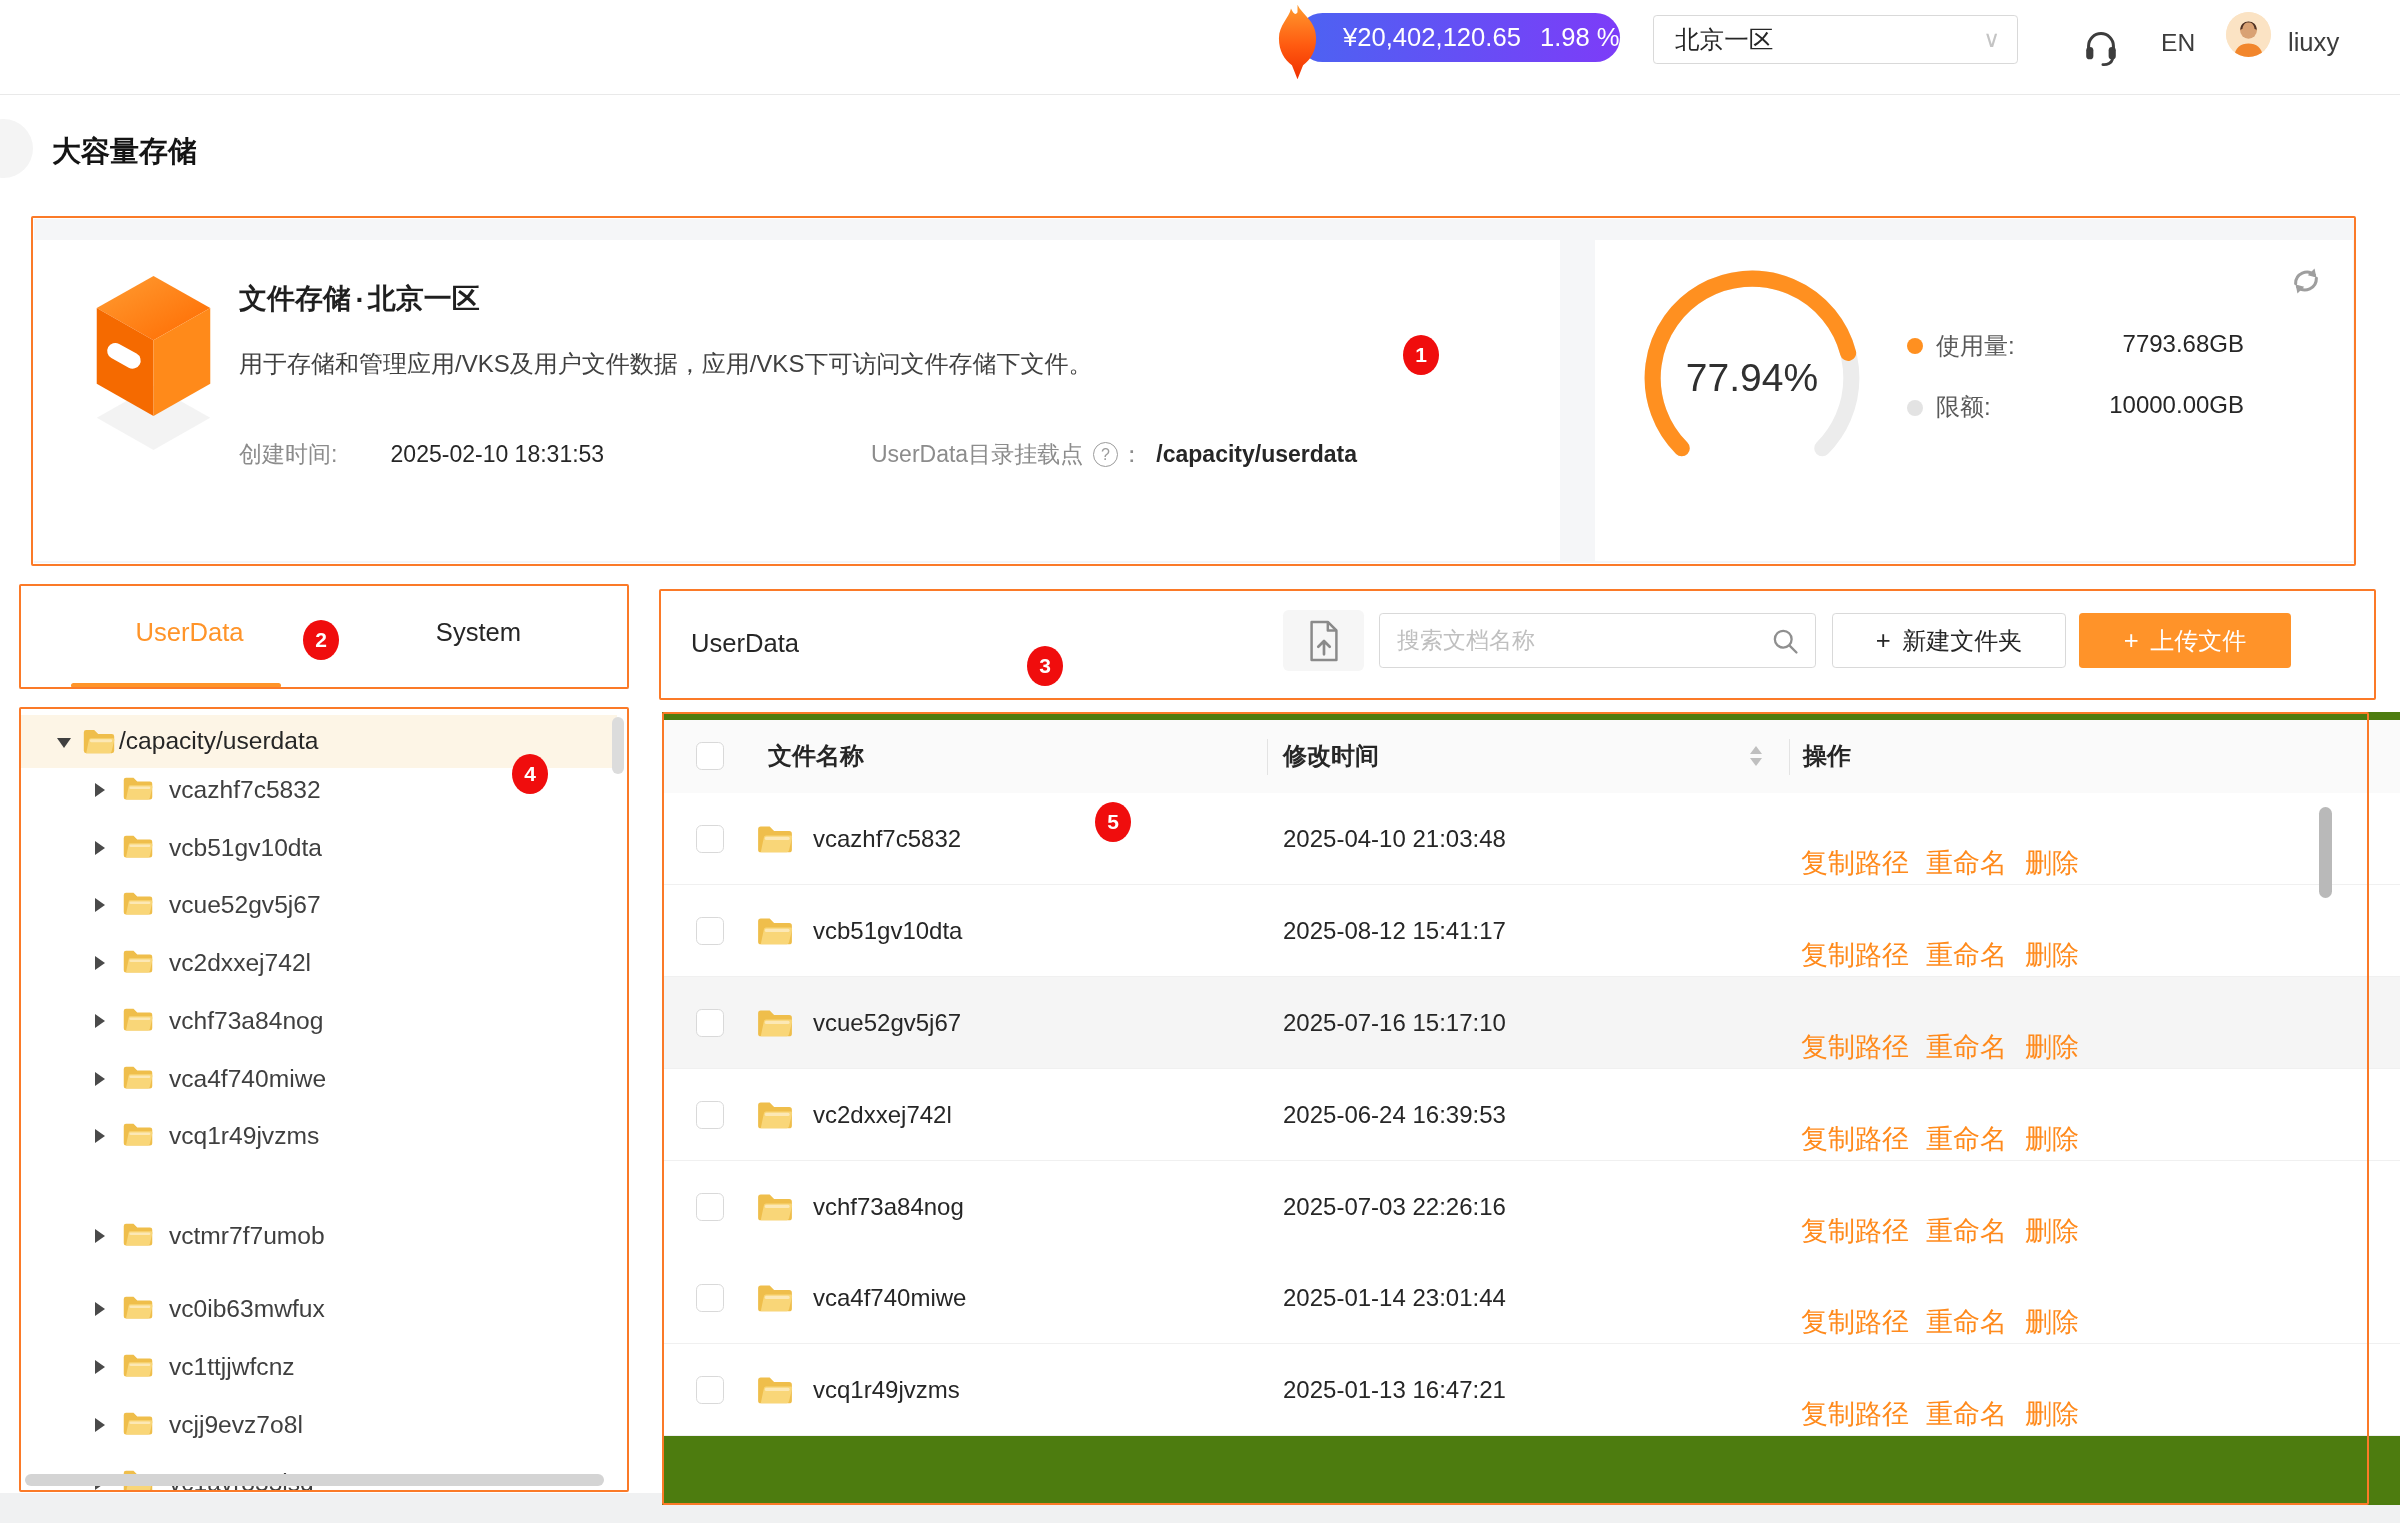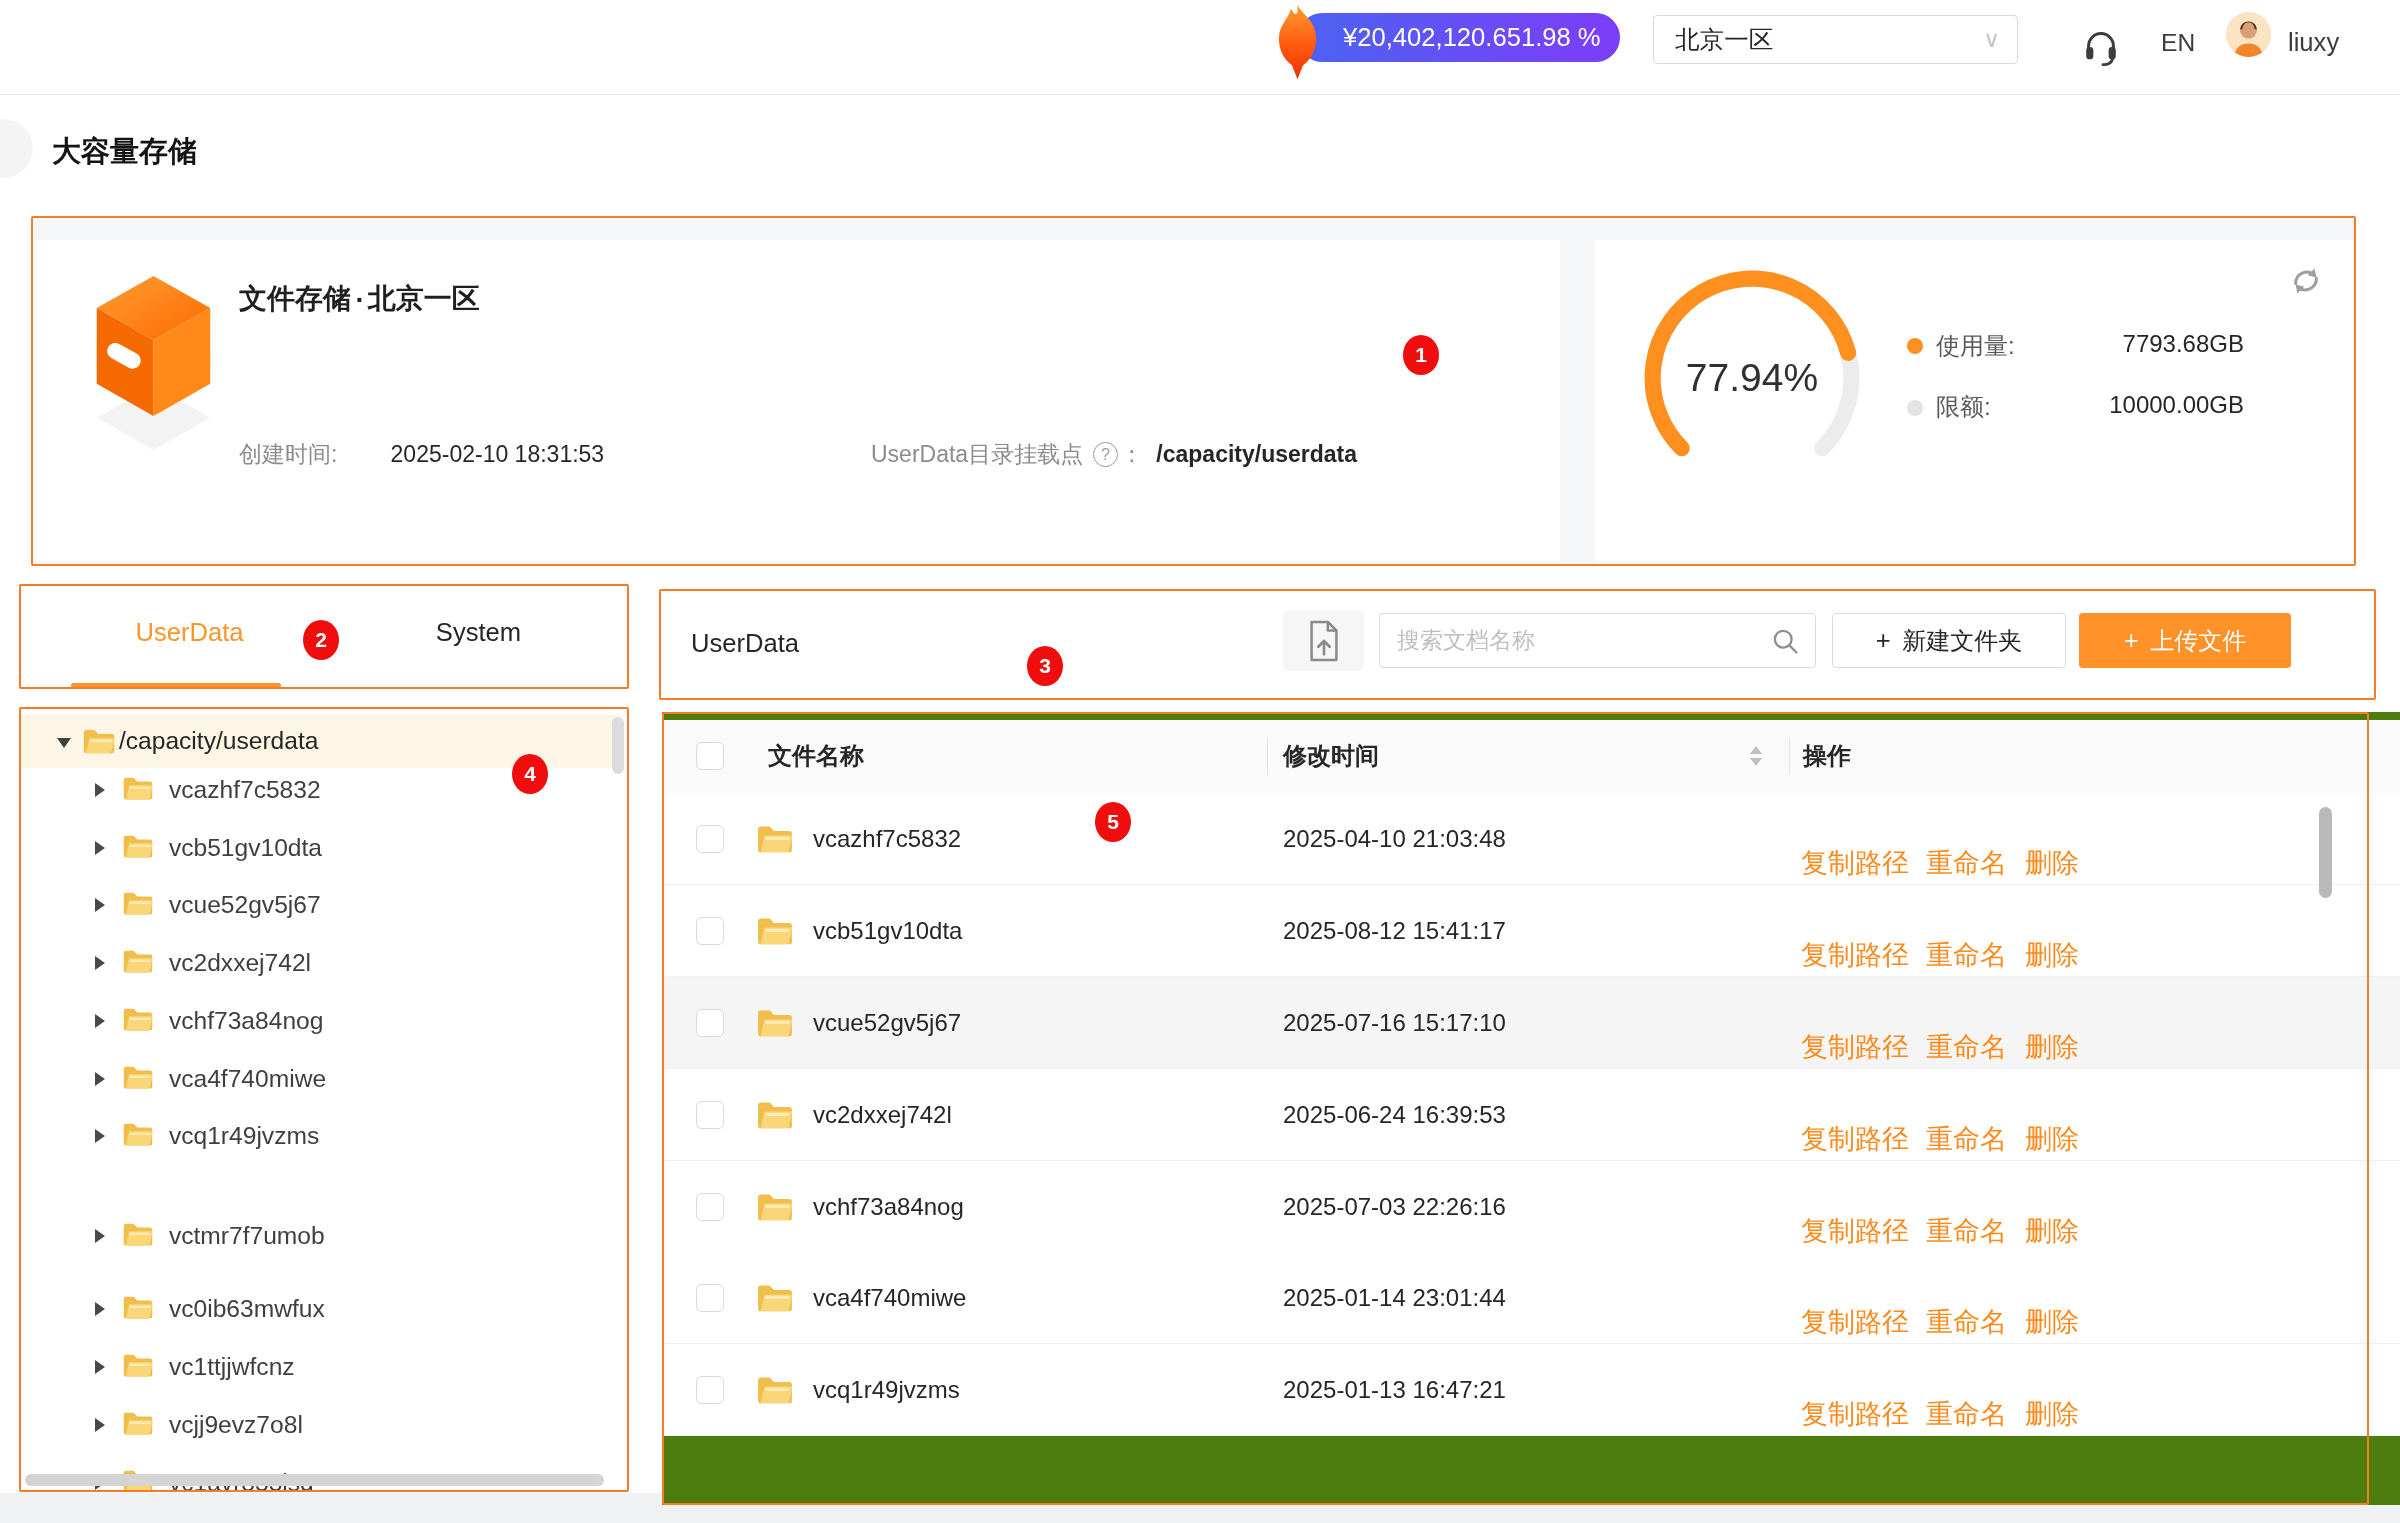--- a/index.html
+++ b/index.html
@@ -10,21 +10,21 @@
   }
   .abs { position:absolute; }
 
   
   .topbar { left:0; top:0; width:2401px; height:95px; background:#fff; border-bottom:0.9px solid #e9e9e9; z-index:2; }
   .flame { left:1269px; top:2.8px; width:57px; height:78px; z-index:3; }
   .flame-char { position:absolute; left:0; top:23px; width:57px; text-align:center; font-size:24.6px; font-weight:bold; color:#fff; }
   .price-pill { left:1298px; top:13.2px; width:322px; height:49px; border-radius:24.6px;
     background:linear-gradient(90deg,#4C63F2,#7D3CF8); color:#fff; display:flex; align-items:center;
     padding-left:45px; font-size:25.6px; z-index:2; }
-  .price-pill .pct { }
+  .price-pill .pct { margin-left:19px; }
   .region-select { left:1653px; top:15px; width:365px; height:49px; border:0.9px solid #d9d9d9; border-radius:3.8px;
     background:#fff; display:flex; align-items:center; padding:0 17px 0 21px; font-size:24.6px; color:#262626; }
   .region-select .chev { margin-left:auto; color:#c4c4c4; font-size:23px; }
   .headset { left:2080px; top:24.6px; width:42px; height:42px; }
   .lang { left:2161px; top:29px; font-size:24.6px; color:#3c3c3c; }
   .avatar { left:2226px; top:12.3px; width:45px; height:45px; border-radius:50%; overflow:hidden; background:#FBE3C4; }
   .uname { left:2288px; top:28px; font-size:25.6px; color:#3c3c3c; }
 
   
   .back-circle { left:-26.5px; top:119px; width:59px; height:59px; border-radius:50%; background:#f4f4f4; }
@@ -195,20 +195,21 @@
 <section class="abs r1">
   <div class="card card1">
     <svg class="abs cube" width="125" height="176" viewBox="0 0 132 186">
       <polygon points="66,118 126,152 66,186 6,152" fill="#e9e9e9" opacity="0.55"></polygon>
       <polygon points="66,2 126,36 66,70 6,36" fill="url(#cubeTop)"></polygon>
       <polygon points="6,36 66,70 66,150 6,116" fill="#F56A00"></polygon>
       <polygon points="126,36 66,70 66,150 126,116" fill="#FF8A1A"></polygon>
       <rect x="16" y="78" width="38" height="17" rx="8.5" fill="#ffffff" transform="rotate(29 35 86)"></rect>
     </svg>
     <h2 class="abs store-title">文件存储·北京一区</h2>
+    <p class="abs store-desc">用于存储和管理应用/VKS及用户文件数据，应用/VKS下可访问文件存储下文件。</p>
 
     <div class="abs meta meta-left">
       <span class="lbl">创建时间:</span>
       <span class="val">2025-02-10 18:31:53</span>
     </div>
     <div class="abs meta meta-right">
       <span class="lbl">UserData目录挂载点</span>
       <span class="help-icon">?</span>
       <span class="lbl">：</span>
       <span class="val val-strong">/capacity/userdata</span>

